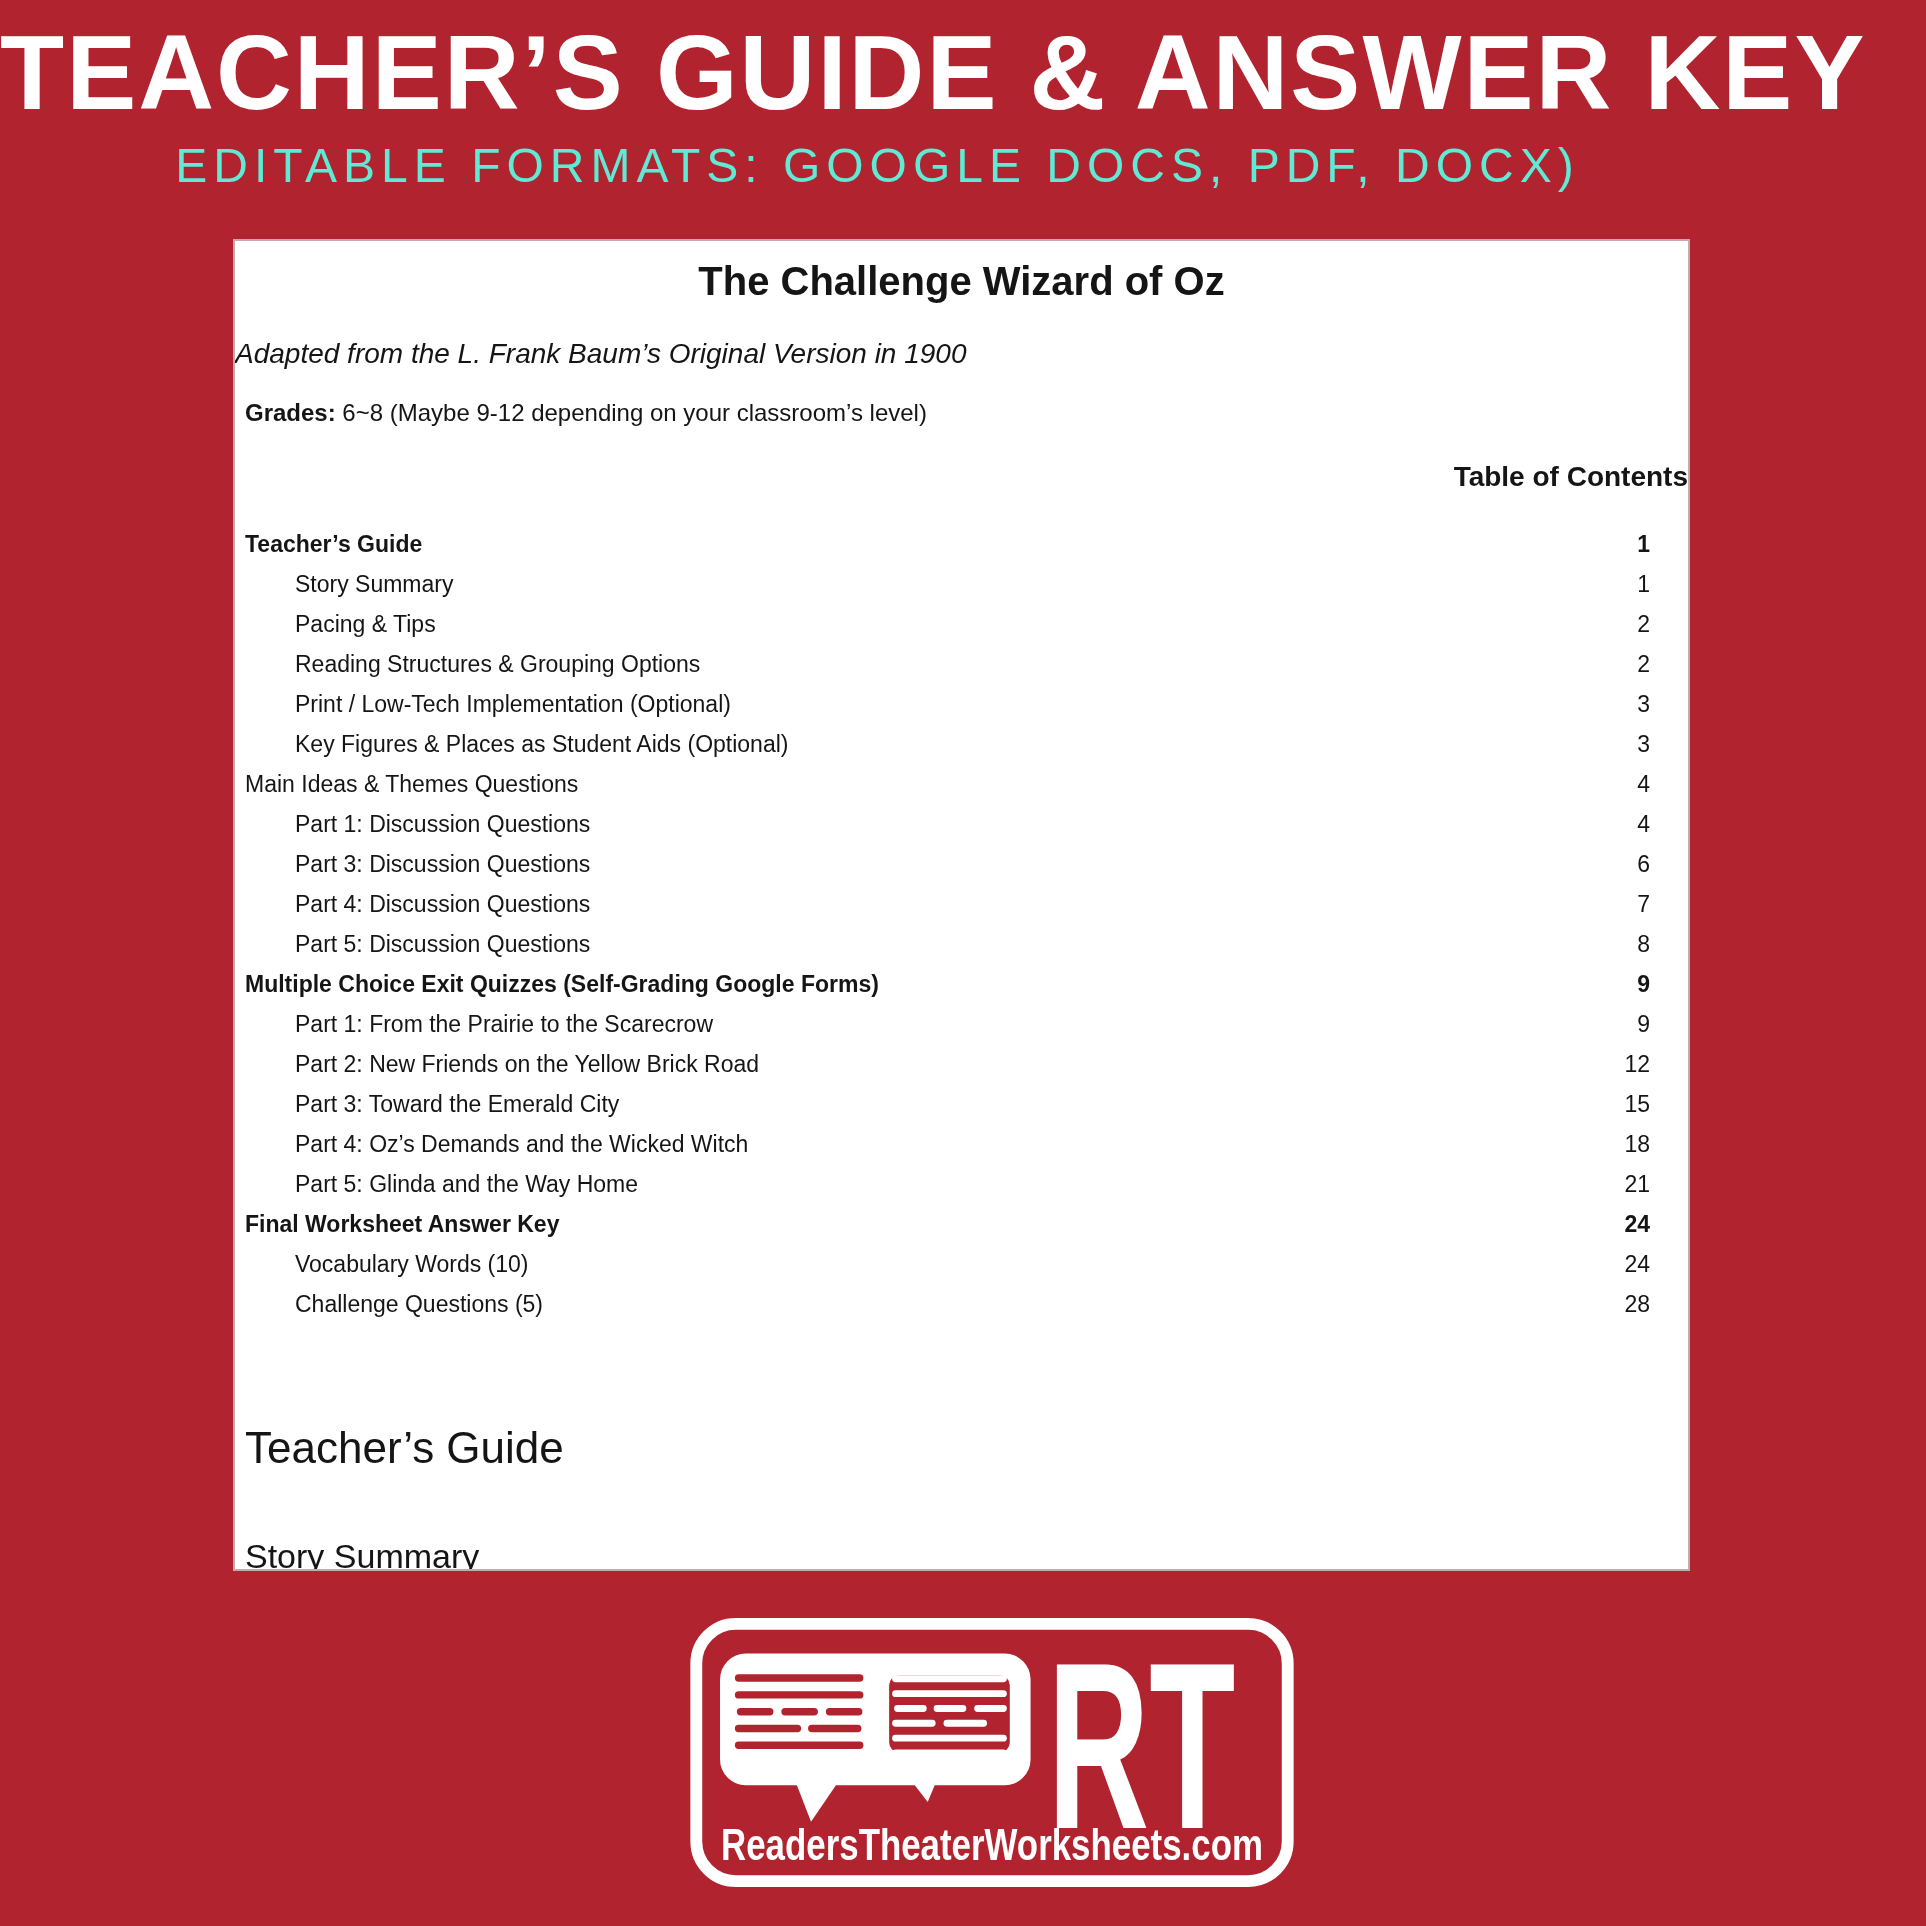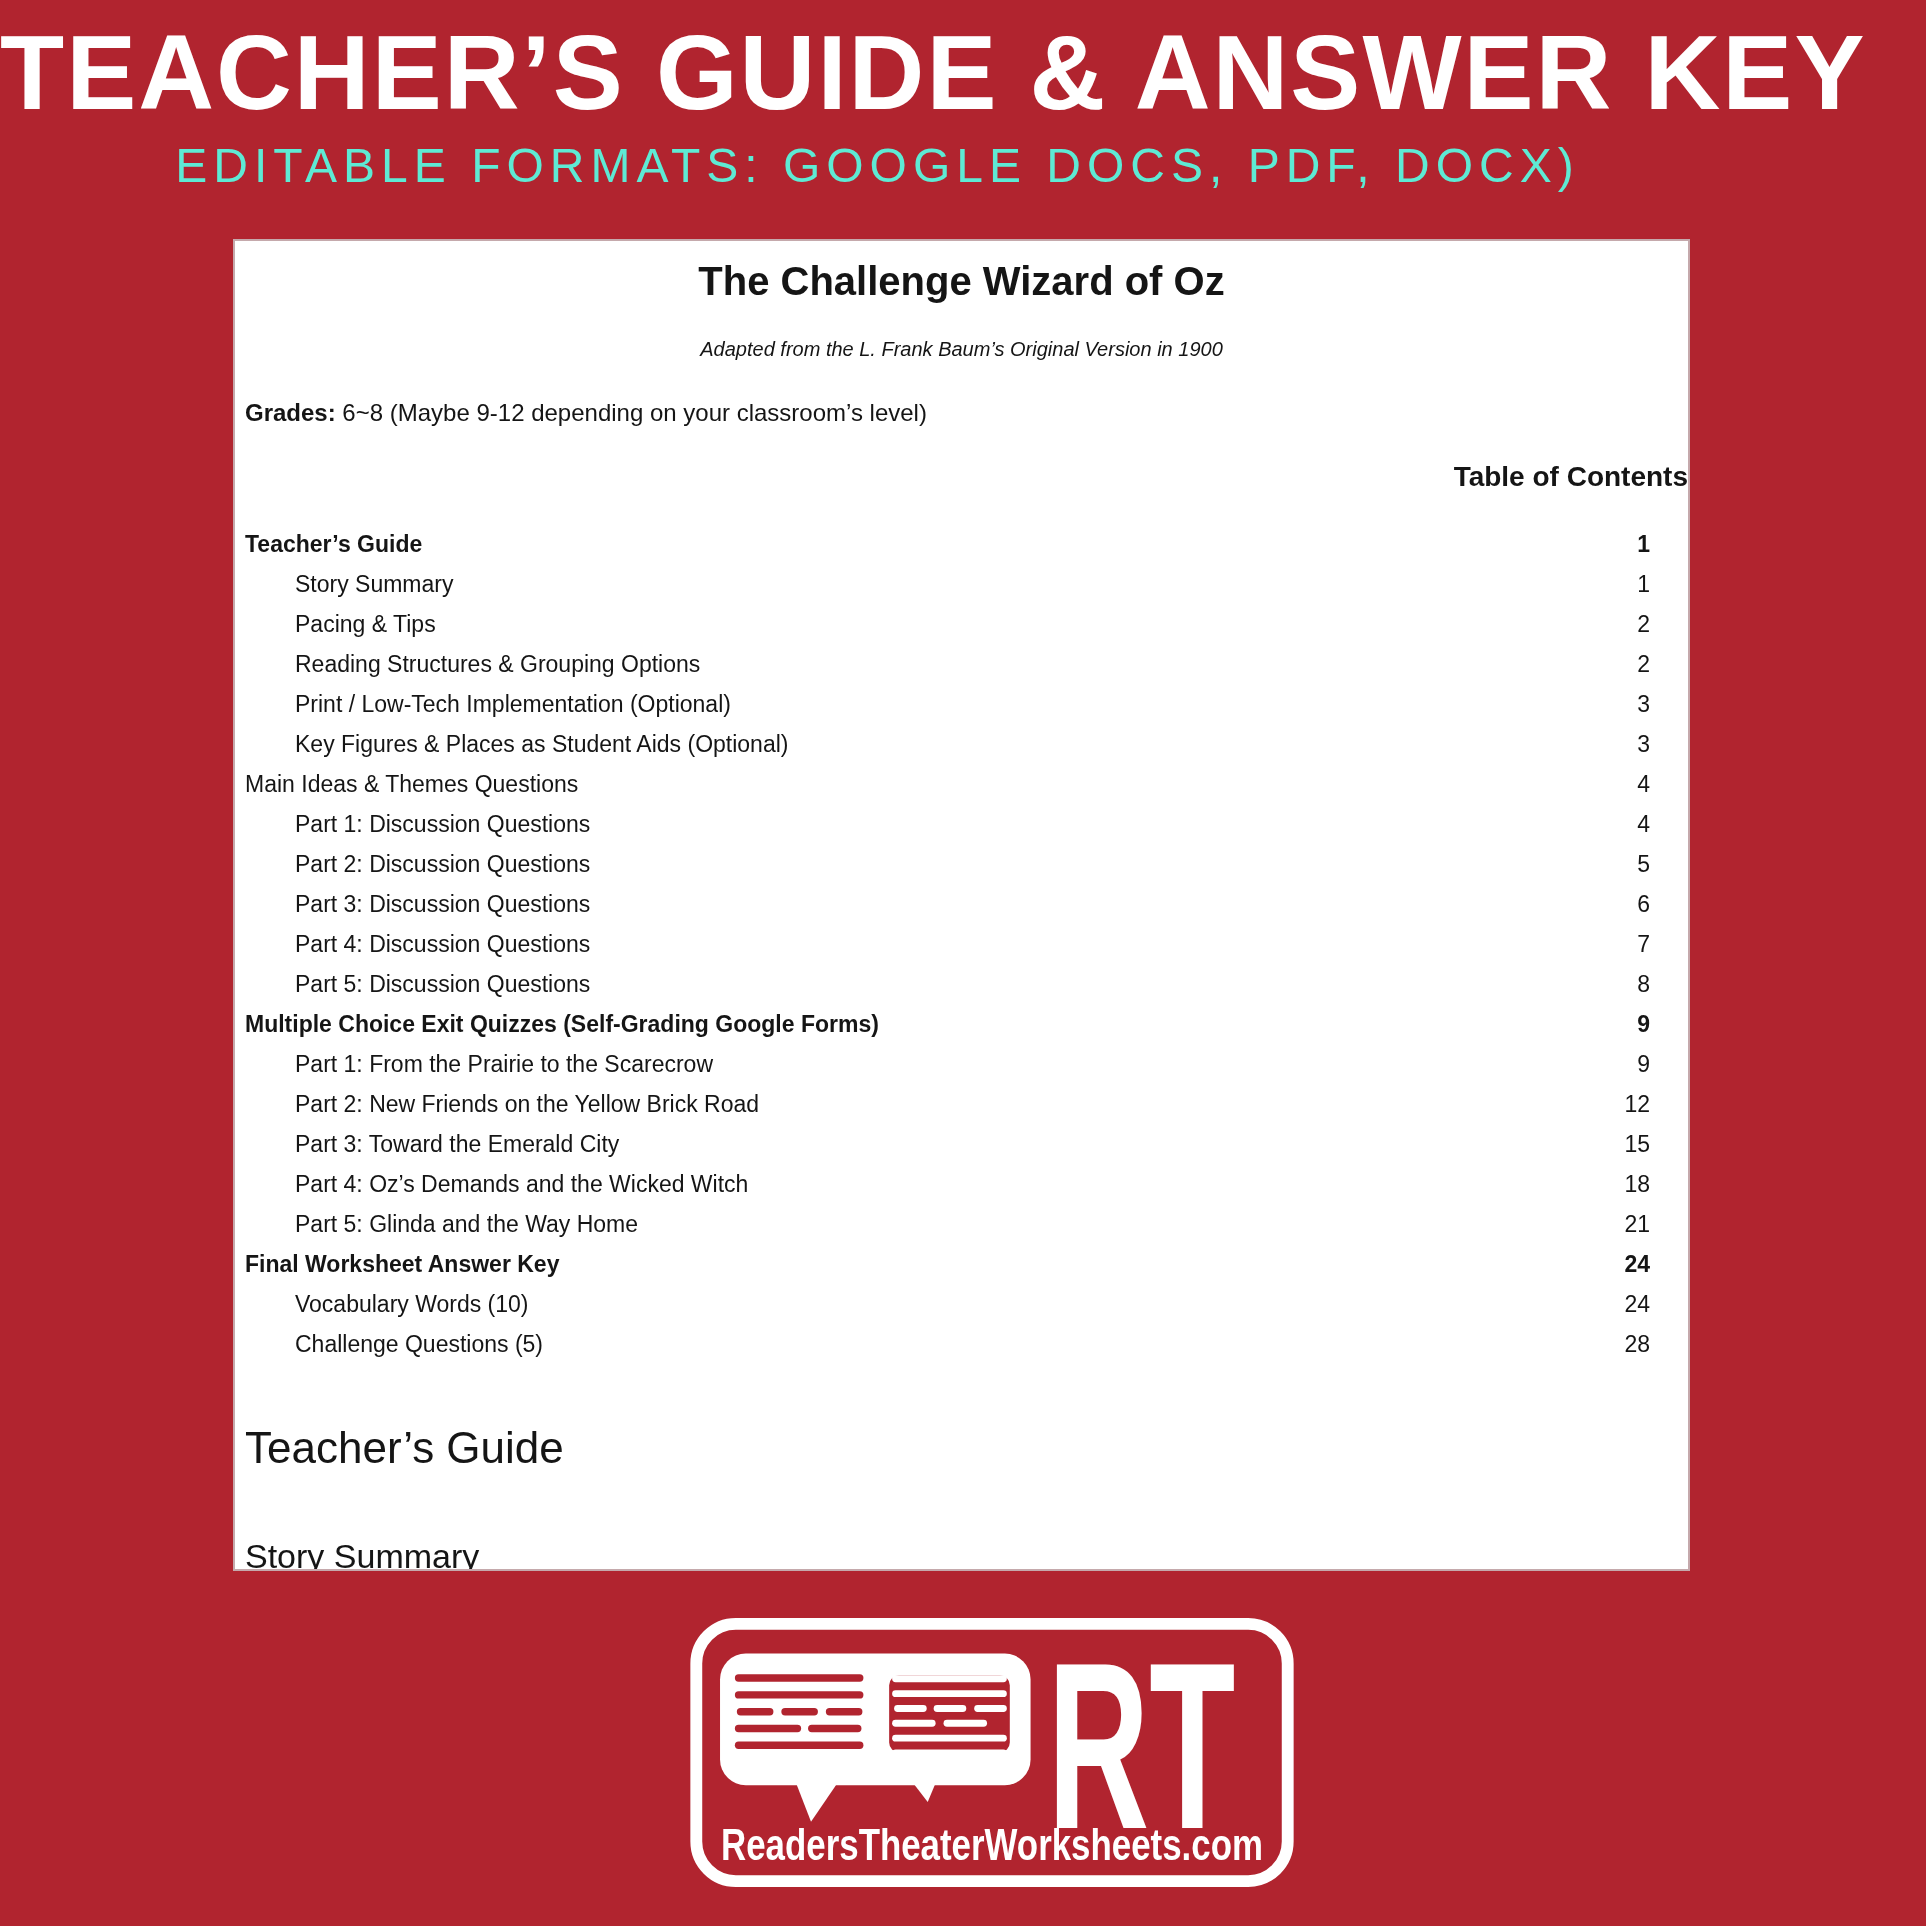--- a/index.html
+++ b/index.html
@@ -67,22 +67,22 @@
     text-align: center;
     font-size: 40px;
     font-weight: bold;
     line-height: 1.1;
   }
   .doc-subtitle {
     position: absolute;
     top: 96px;
     left: 0;
     width: 100%;
-    text-align: center;
-    font-size: 20px;
+    text-align: left;
+    font-size: 28px;
     font-style: italic;
     line-height: 1.2;
   }
   .grades-line {
     position: absolute;
     top: 158px;
     left: 10px;
     right: 38px;
     font-size: 24px;
     line-height: 1.2;
@@ -189,24 +189,20 @@
           <span class="toc-label">Key Figures &amp; Places as Student Aids (Optional)</span>
           <span class="toc-page">3</span>
         </div>
         <div class="toc-row">
           <span class="toc-label">Main Ideas &amp; Themes Questions</span>
           <span class="toc-page">4</span>
         </div>
         <div class="toc-row indent">
           <span class="toc-label">Part 1: Discussion Questions</span>
           <span class="toc-page">4</span>
-        </div>
-        <div class="toc-row indent">
-          <span class="toc-label">Part 2: Discussion Questions</span>
-          <span class="toc-page">5</span>
         </div>
         <div class="toc-row indent">
           <span class="toc-label">Part 3: Discussion Questions</span>
           <span class="toc-page">6</span>
         </div>
         <div class="toc-row indent">
           <span class="toc-label">Part 4: Discussion Questions</span>
           <span class="toc-page">7</span>
         </div>
         <div class="toc-row indent">

